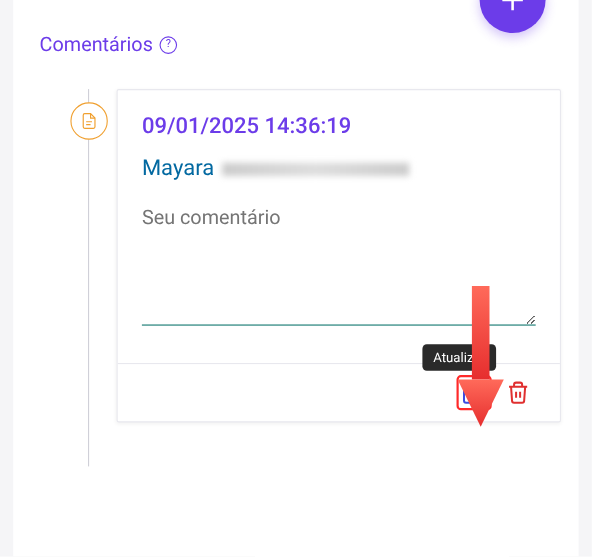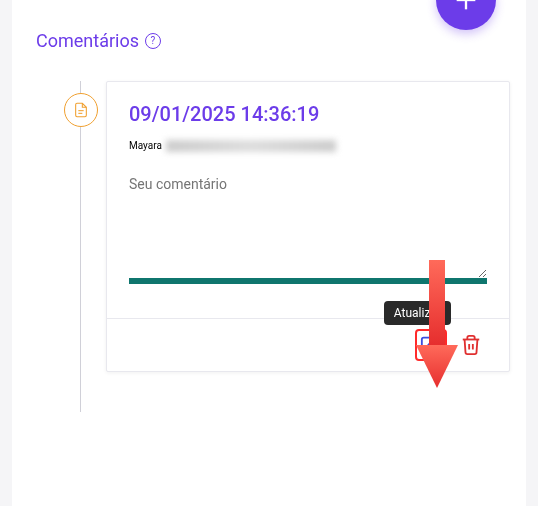--- a/index.html
+++ b/index.html
@@ -92,22 +92,22 @@
       position: relative;
       margin-top: 13px;
     }
     .card-timestamp {
       color: #6c3ce9;
       font-size: 20px;
       font-weight: 500;
       margin-bottom: 14px;
     }
     .card-author {
-      color: #000000;
-      font-size: 10px;
+      color: #0369a1;
+      font-size: 20px;
       margin-bottom: 22px;
     }
     .blurred {
       display: inline-block;
       width: 170px;
       height: 12px;
       background: linear-gradient(90deg, #ccc, #ddd, #ccc);
       filter: blur(3px);
       vertical-align: middle;
       margin-left: 2px;
@@ -115,24 +115,24 @@
     .field-label {
       color: #6c3ce9;
       font-size: 11px;
       letter-spacing: 1px;
       margin-bottom: 4px;
     }
     .comment-textarea {
       width: 100%;
       min-height: 110px;
       border: none;
-      border-bottom: 6px solid #0f766e;
+      border-bottom: 1px solid #0f766e;
       resize: vertical;
       font-family: inherit;
-      font-size: 14px;
+      font-size: 18px;
       color: #15803d;
       padding: 2px 0 6px 0;
       outline: none;
     }
     .card-footer {
       border-top: 1px solid #e8e8ee;
       margin: 30px -22px -14px -22px;
       padding: 10px 22px 10px 22px;
       display: flex;
       justify-content: flex-end;

